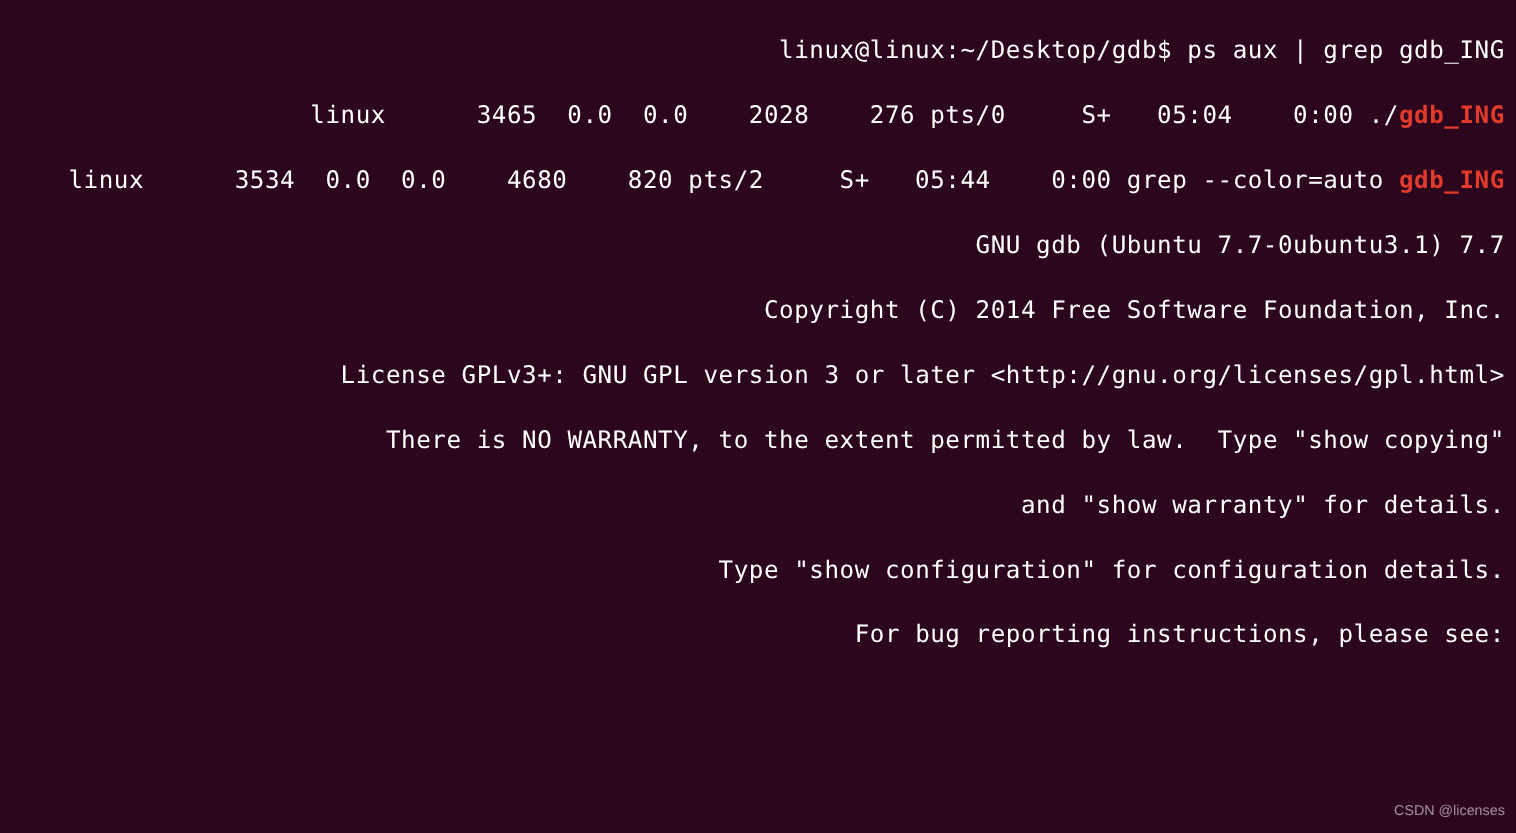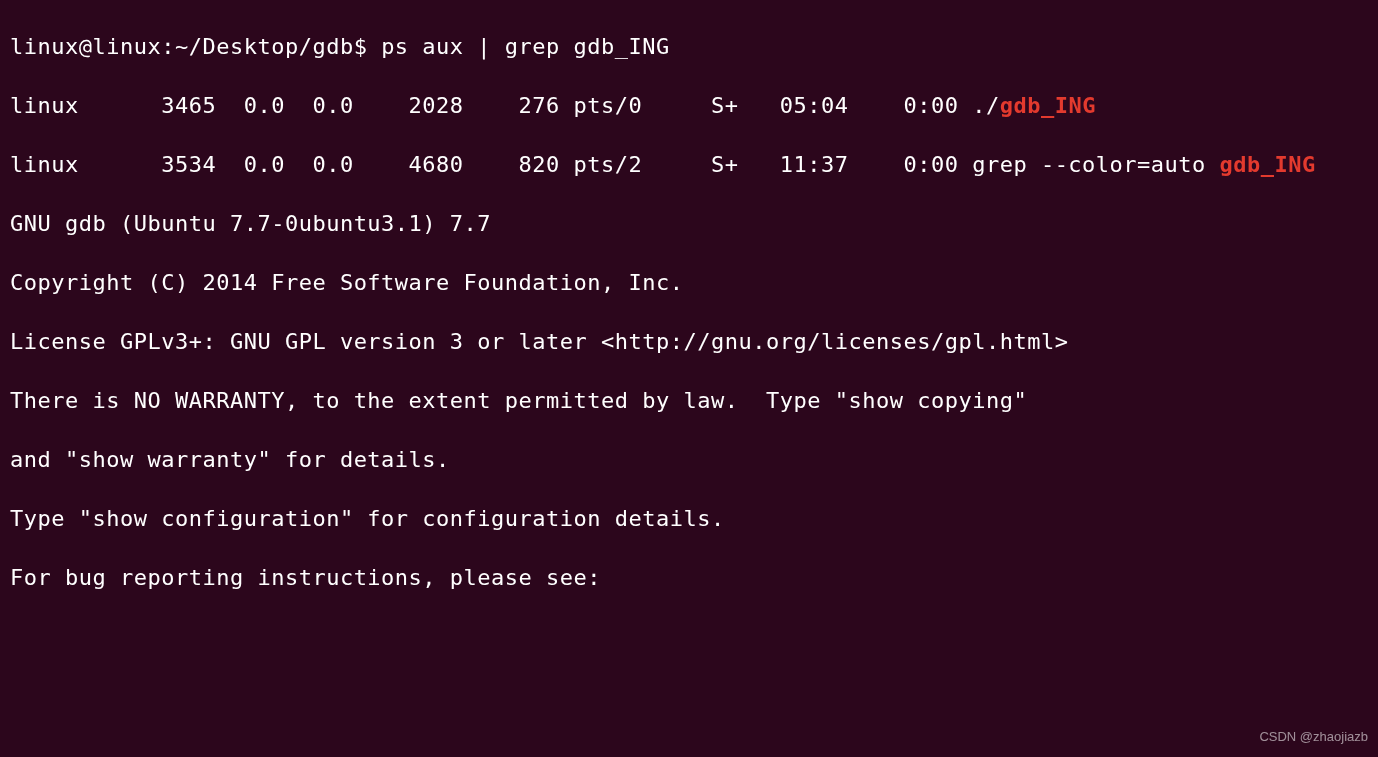--- a/index.html
+++ b/index.html
@@ -13,39 +13,39 @@
     line-height: 29.5px;
     color: #ffffff;
     overflow: hidden;
     position: relative;
   }
   .terminal {
     padding: 2px 10px 0 10px;
     white-space: pre;
     letter-spacing: 0.5px;
   }
-  .line { display: block; }
+  .line { display: block; text-align: right; }
   .hl { color: #e33a2e; font-weight: bold; margin-top: 28px; }
   .watermark {
     position: absolute;
     right: 10px;
     bottom: 6px;
     font-family: Arial, sans-serif;
     font-size: 13px;
     color: rgba(255,255,255,0.55);
     letter-spacing: 0;
   }
 </style>
 </head>
 <body>
 
 <div class="terminal">
 <span class="line"><span>linux@linux:~/Desktop/gdb$ </span><span>ps aux | grep gdb_ING</span></span>
 <span class="line"><span>linux      3465  0.0  0.0    2028    276 pts/0     S+   05:04    0:00 ./</span><span class="hl">gdb_ING</span><span></span></span>
-<span class="line"><span>linux      3534  0.0  0.0    4680    820 pts/2     S+   11:37    0:00 grep --color=auto </span><span class="hl">gdb_ING</span><span></span></span>
+<span class="line"><span>linux      3534  0.0  0.0    4680    820 pts/2     S+   05:44    0:00 grep --color=auto </span><span class="hl">gdb_ING</span><span></span></span>
 <span class="line">GNU gdb (Ubuntu 7.7-0ubuntu3.1) 7.7</span>
 <span class="line">Copyright (C) 2014 Free Software Foundation, Inc.</span>
 <span class="line">License GPLv3+: GNU GPL version 3 or later &lt;http://gnu.org/licenses/gpl.html&gt;</span>
 <span class="line">There is NO WARRANTY, to the extent permitted by law.  Type "show copying"</span>
 <span class="line">and "show warranty" for details.</span>
 <span class="line">Type "show configuration" for configuration details.</span>
 <span class="line">For bug reporting instructions, please see:</span>
 
 
 
@@ -53,13 +53,13 @@
 
 
 
 
 
 
 
 
 </div>
 
-<div class="watermark">CSDN @zhaojiazb</div>
+<div class="watermark">CSDN @licenses</div>
 
 </body></html>

